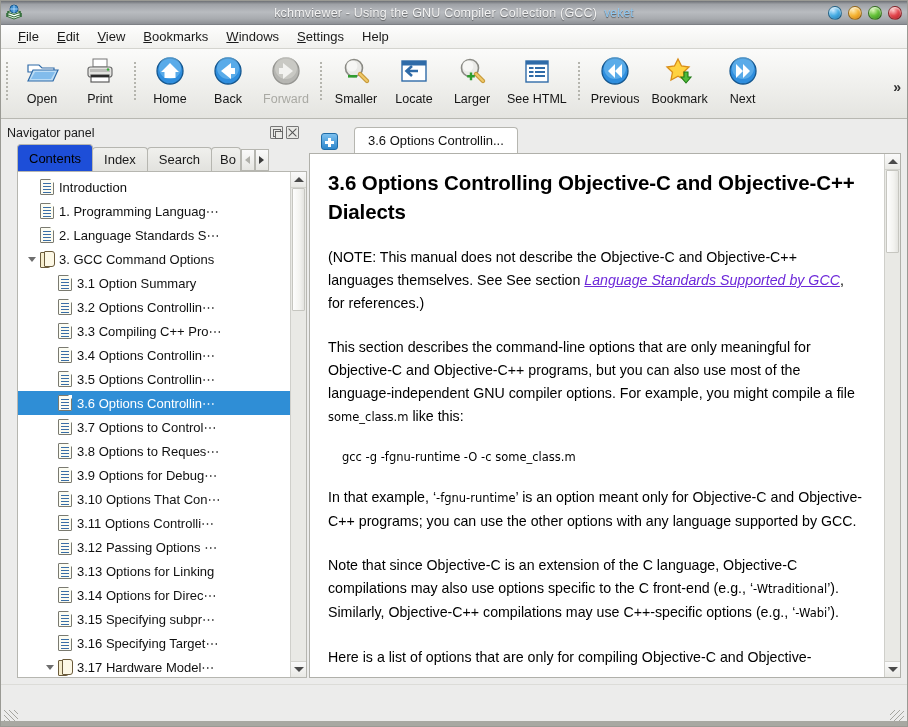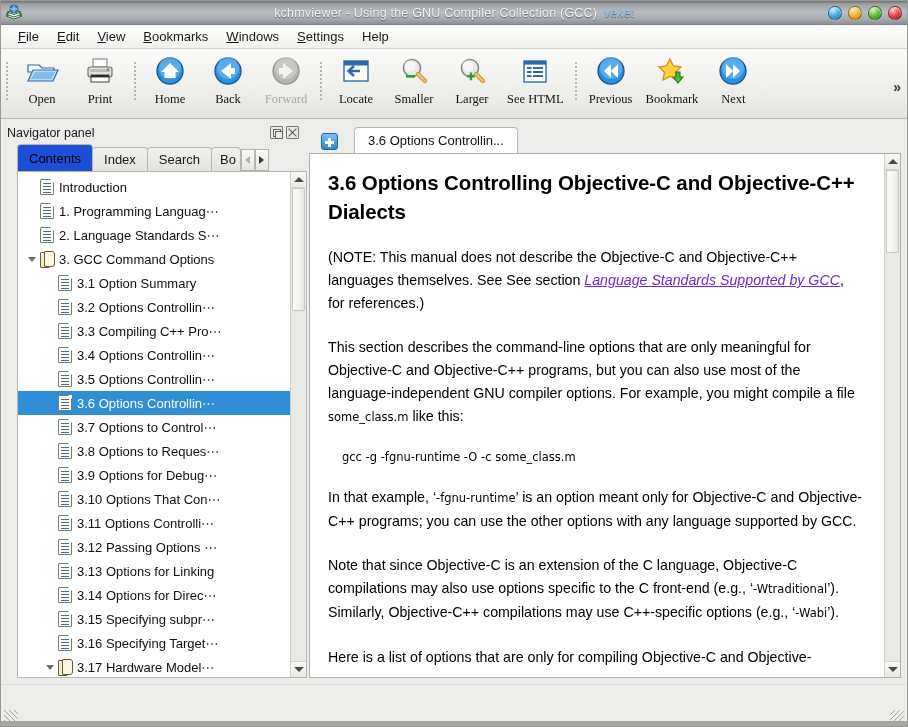--- a/index.html
+++ b/index.html
@@ -84,21 +84,21 @@
     background-image: radial-gradient(circle, #b5b5ae 1px, transparent 1px);
     background-size: 2px 4px;
   }
   .tb-btn {
     min-width: 58px; height: 60px; padding: 2px 6px 0 6px;
     display: flex; flex-direction: column; align-items: center; justify-content: flex-start;
     font-size: 12.5px; color: #151515; cursor: default;
   }
   .tb-btn.disabled { color: #a9a9a3; }
   .tb-ico { width: 34px; height: 34px; position: relative; margin-bottom: 3px; }
-  .tb-label { line-height: 14px; white-space: nowrap; font-family: Liberation Serif, serif; }
+  .tb-label { line-height: 14px; white-space: nowrap; }
   .tb-overflow {
     position: absolute; right: 6px; top: 30px;
     font-size: 14px; font-weight: bold; color: #303030; cursor: default;
   }
 
   
   .body {
     flex: 1 1 auto; display: flex;
     background: #ececeb; padding: 0 0 0 0;
     min-height: 0;
@@ -456,39 +456,39 @@
       <div class="tb-label">Forward</div>
     </div>
 
     <div class="tb-sep">
         <i></i>
       </div>
 
     <div class="tb-btn">
       <div class="tb-ico">
         <svg width="34" height="34" viewBox="0 0 34 34">
-          <rect x="5" y="6" width="24" height="20" fill="#ffffff" stroke="#2f6ba8" stroke-width="1.4"></rect>
-          <rect x="5" y="6" width="24" height="4.5" fill="#2f6ba8"></rect>
-          <path d="M21 16 H11 M15 11 L9.5 16 L15 21" fill="none" stroke="#2f6ba8" stroke-width="2.6" stroke-linecap="butt"></path>
-        </svg>
-      </div>
-      <div class="tb-label">Locate</div>
-    </div>
-
-    <div class="tb-btn">
-      <div class="tb-ico">
-        <svg width="34" height="34" viewBox="0 0 34 34">
           <circle cx="15" cy="13" r="8.5" fill="#e9e9e6" stroke="#8a8a84" stroke-width="1.6"></circle>
           <circle cx="13" cy="11" r="5.5" fill="#f8f8f6" opacity=".85"></circle>
           <path d="M21 19 L28 26" stroke="#c79a3a" stroke-width="4.4" stroke-linecap="round"></path>
           <path d="M21 19 L28 26" stroke="#f0c96a" stroke-width="2" stroke-linecap="round"></path>
           <rect x="9" y="20" width="9" height="2.6" fill="#2f9c2f"></rect>
         </svg>
       </div>
       <div class="tb-label">Smaller</div>
+    </div>
+
+    <div class="tb-btn">
+      <div class="tb-ico">
+        <svg width="34" height="34" viewBox="0 0 34 34">
+          <rect x="5" y="6" width="24" height="20" fill="#ffffff" stroke="#2f6ba8" stroke-width="1.4"></rect>
+          <rect x="5" y="6" width="24" height="4.5" fill="#2f6ba8"></rect>
+          <path d="M21 16 H11 M15 11 L9.5 16 L15 21" fill="none" stroke="#2f6ba8" stroke-width="2.6" stroke-linecap="butt"></path>
+        </svg>
+      </div>
+      <div class="tb-label">Locate</div>
     </div>
 
     <div class="tb-btn">
       <div class="tb-ico">
         <svg width="34" height="34" viewBox="0 0 34 34">
           <circle cx="15" cy="13" r="8.5" fill="#e9e9e6" stroke="#8a8a84" stroke-width="1.6"></circle>
           <circle cx="13" cy="11" r="5.5" fill="#f8f8f6" opacity=".85"></circle>
           <path d="M21 19 L28 26" stroke="#c79a3a" stroke-width="4.4" stroke-linecap="round"></path>
           <path d="M21 19 L28 26" stroke="#f0c96a" stroke-width="2" stroke-linecap="round"></path>
           <path d="M12.2 20 h7.6 v2.6 h-7.6 Z M14.8 17.4 h2.4 v7.8 h-2.4 Z" fill="#2f9c2f"></path>

